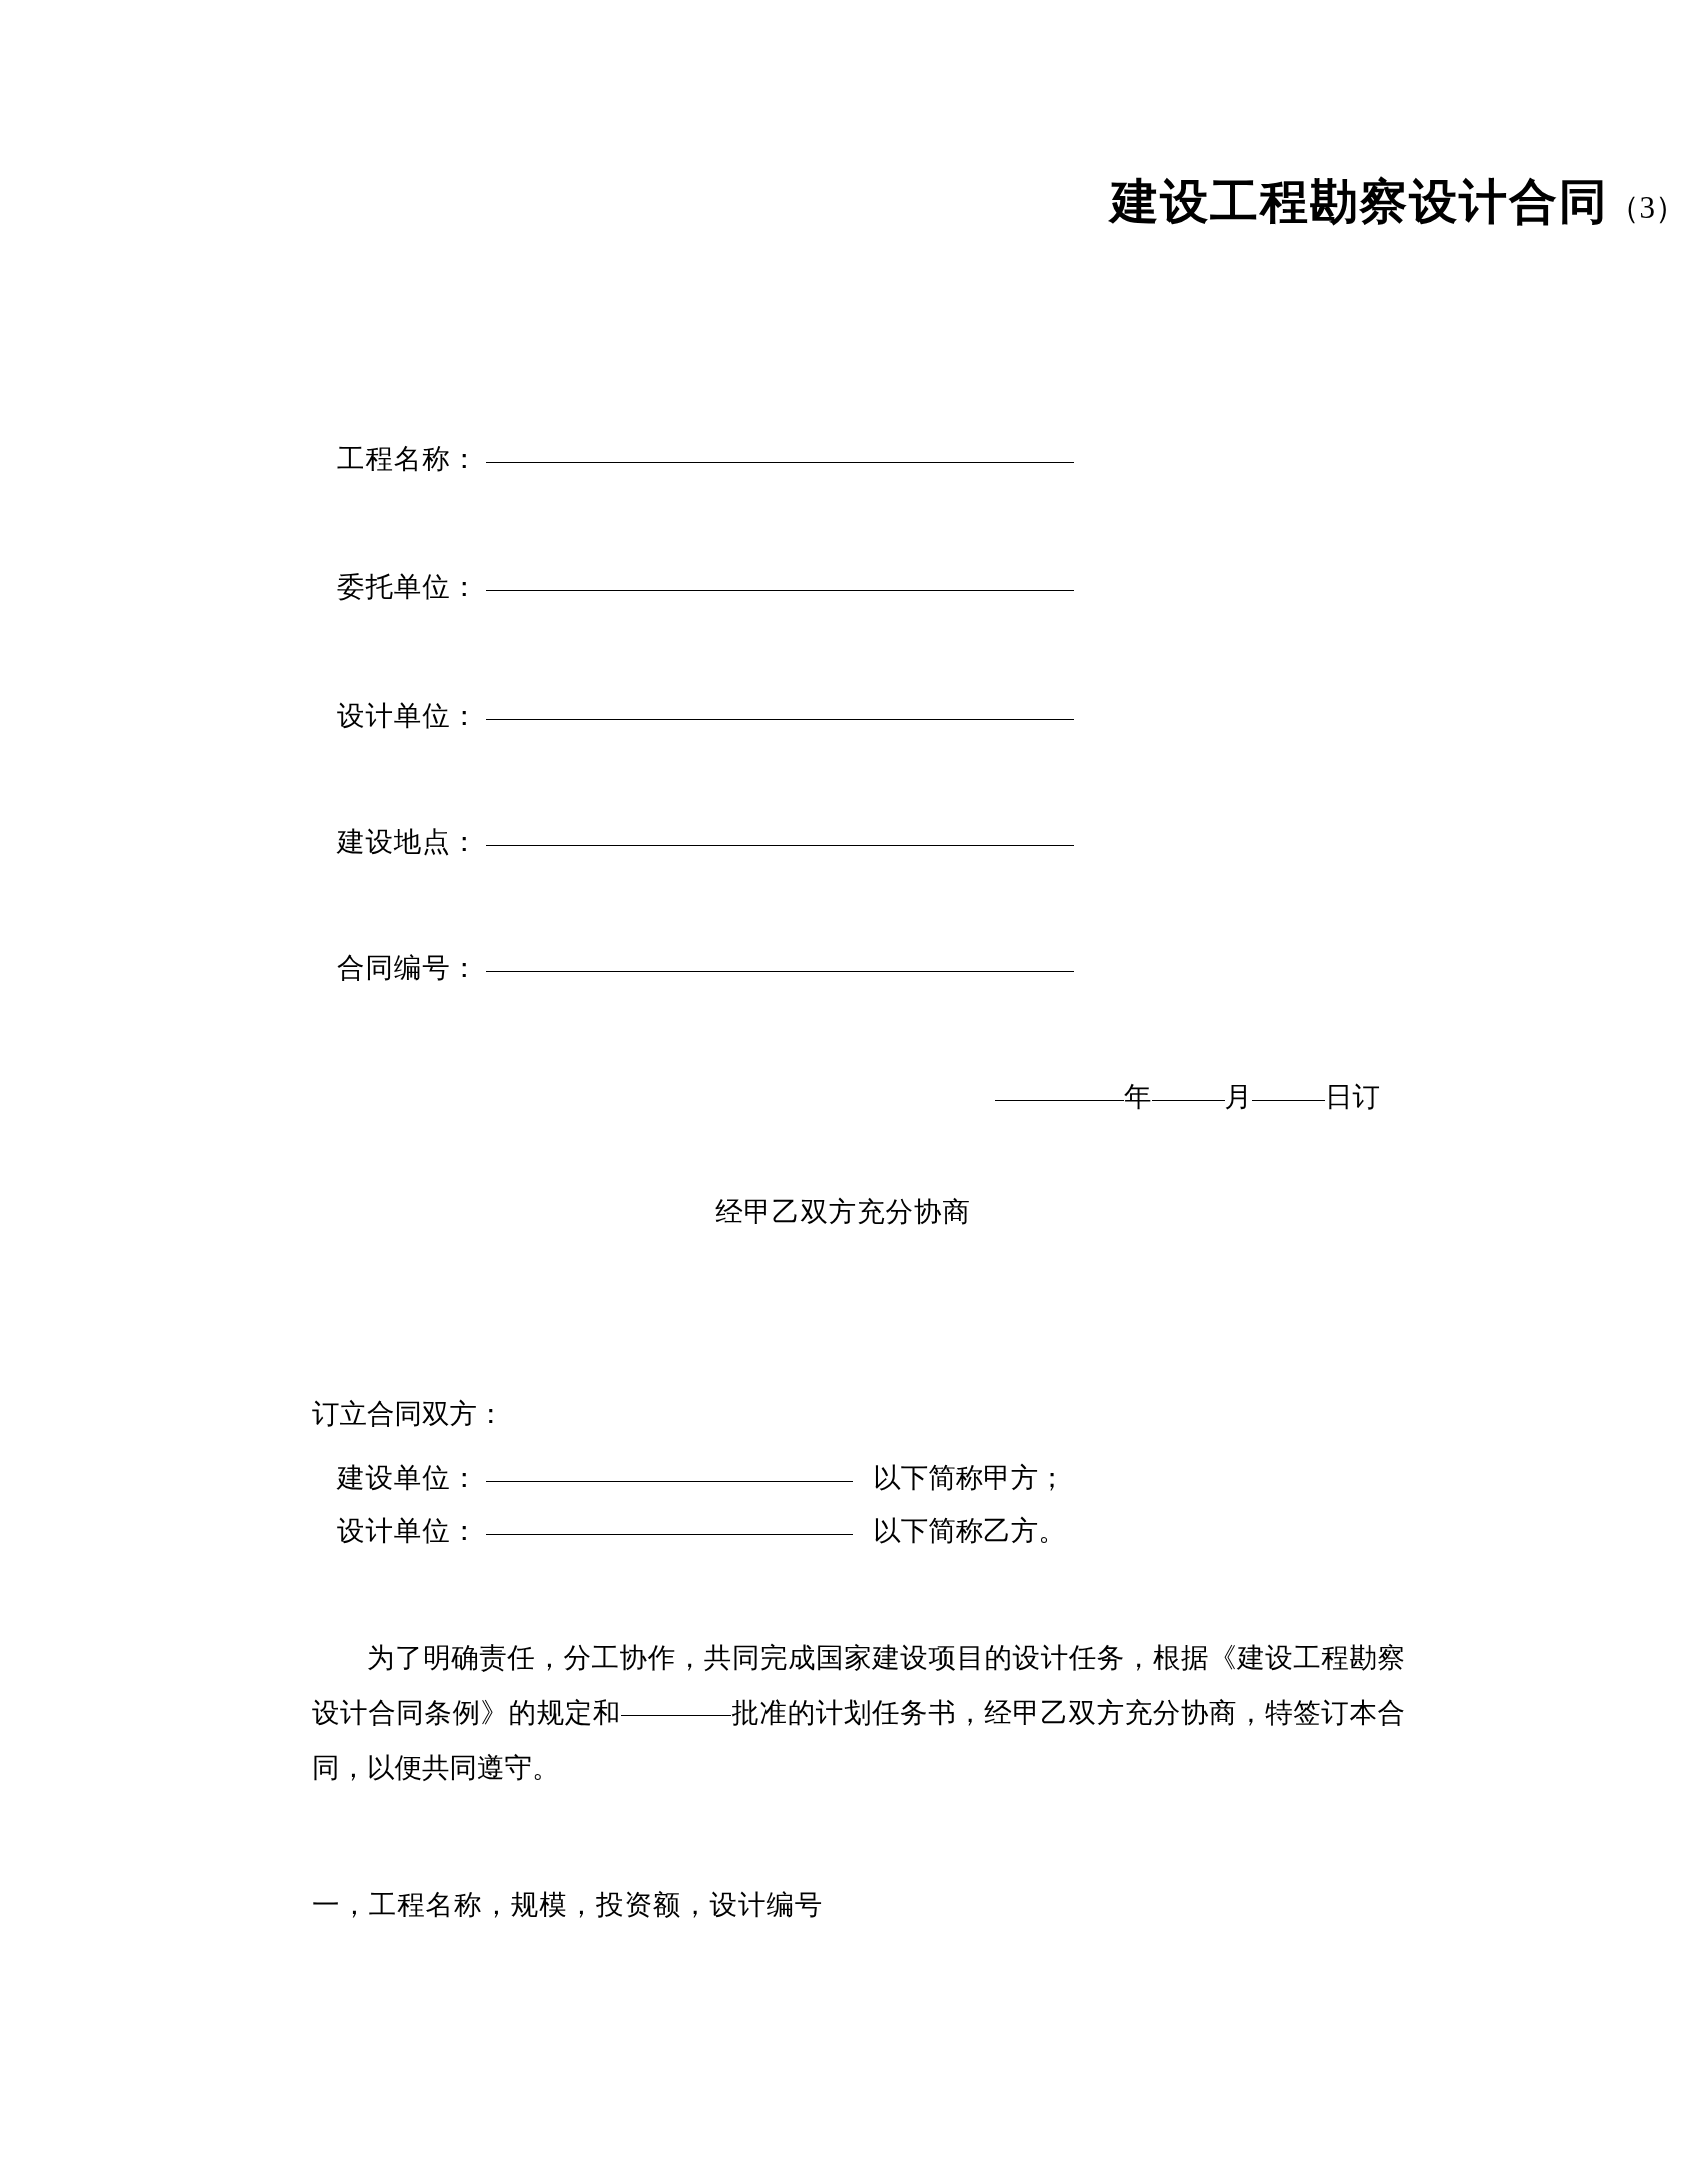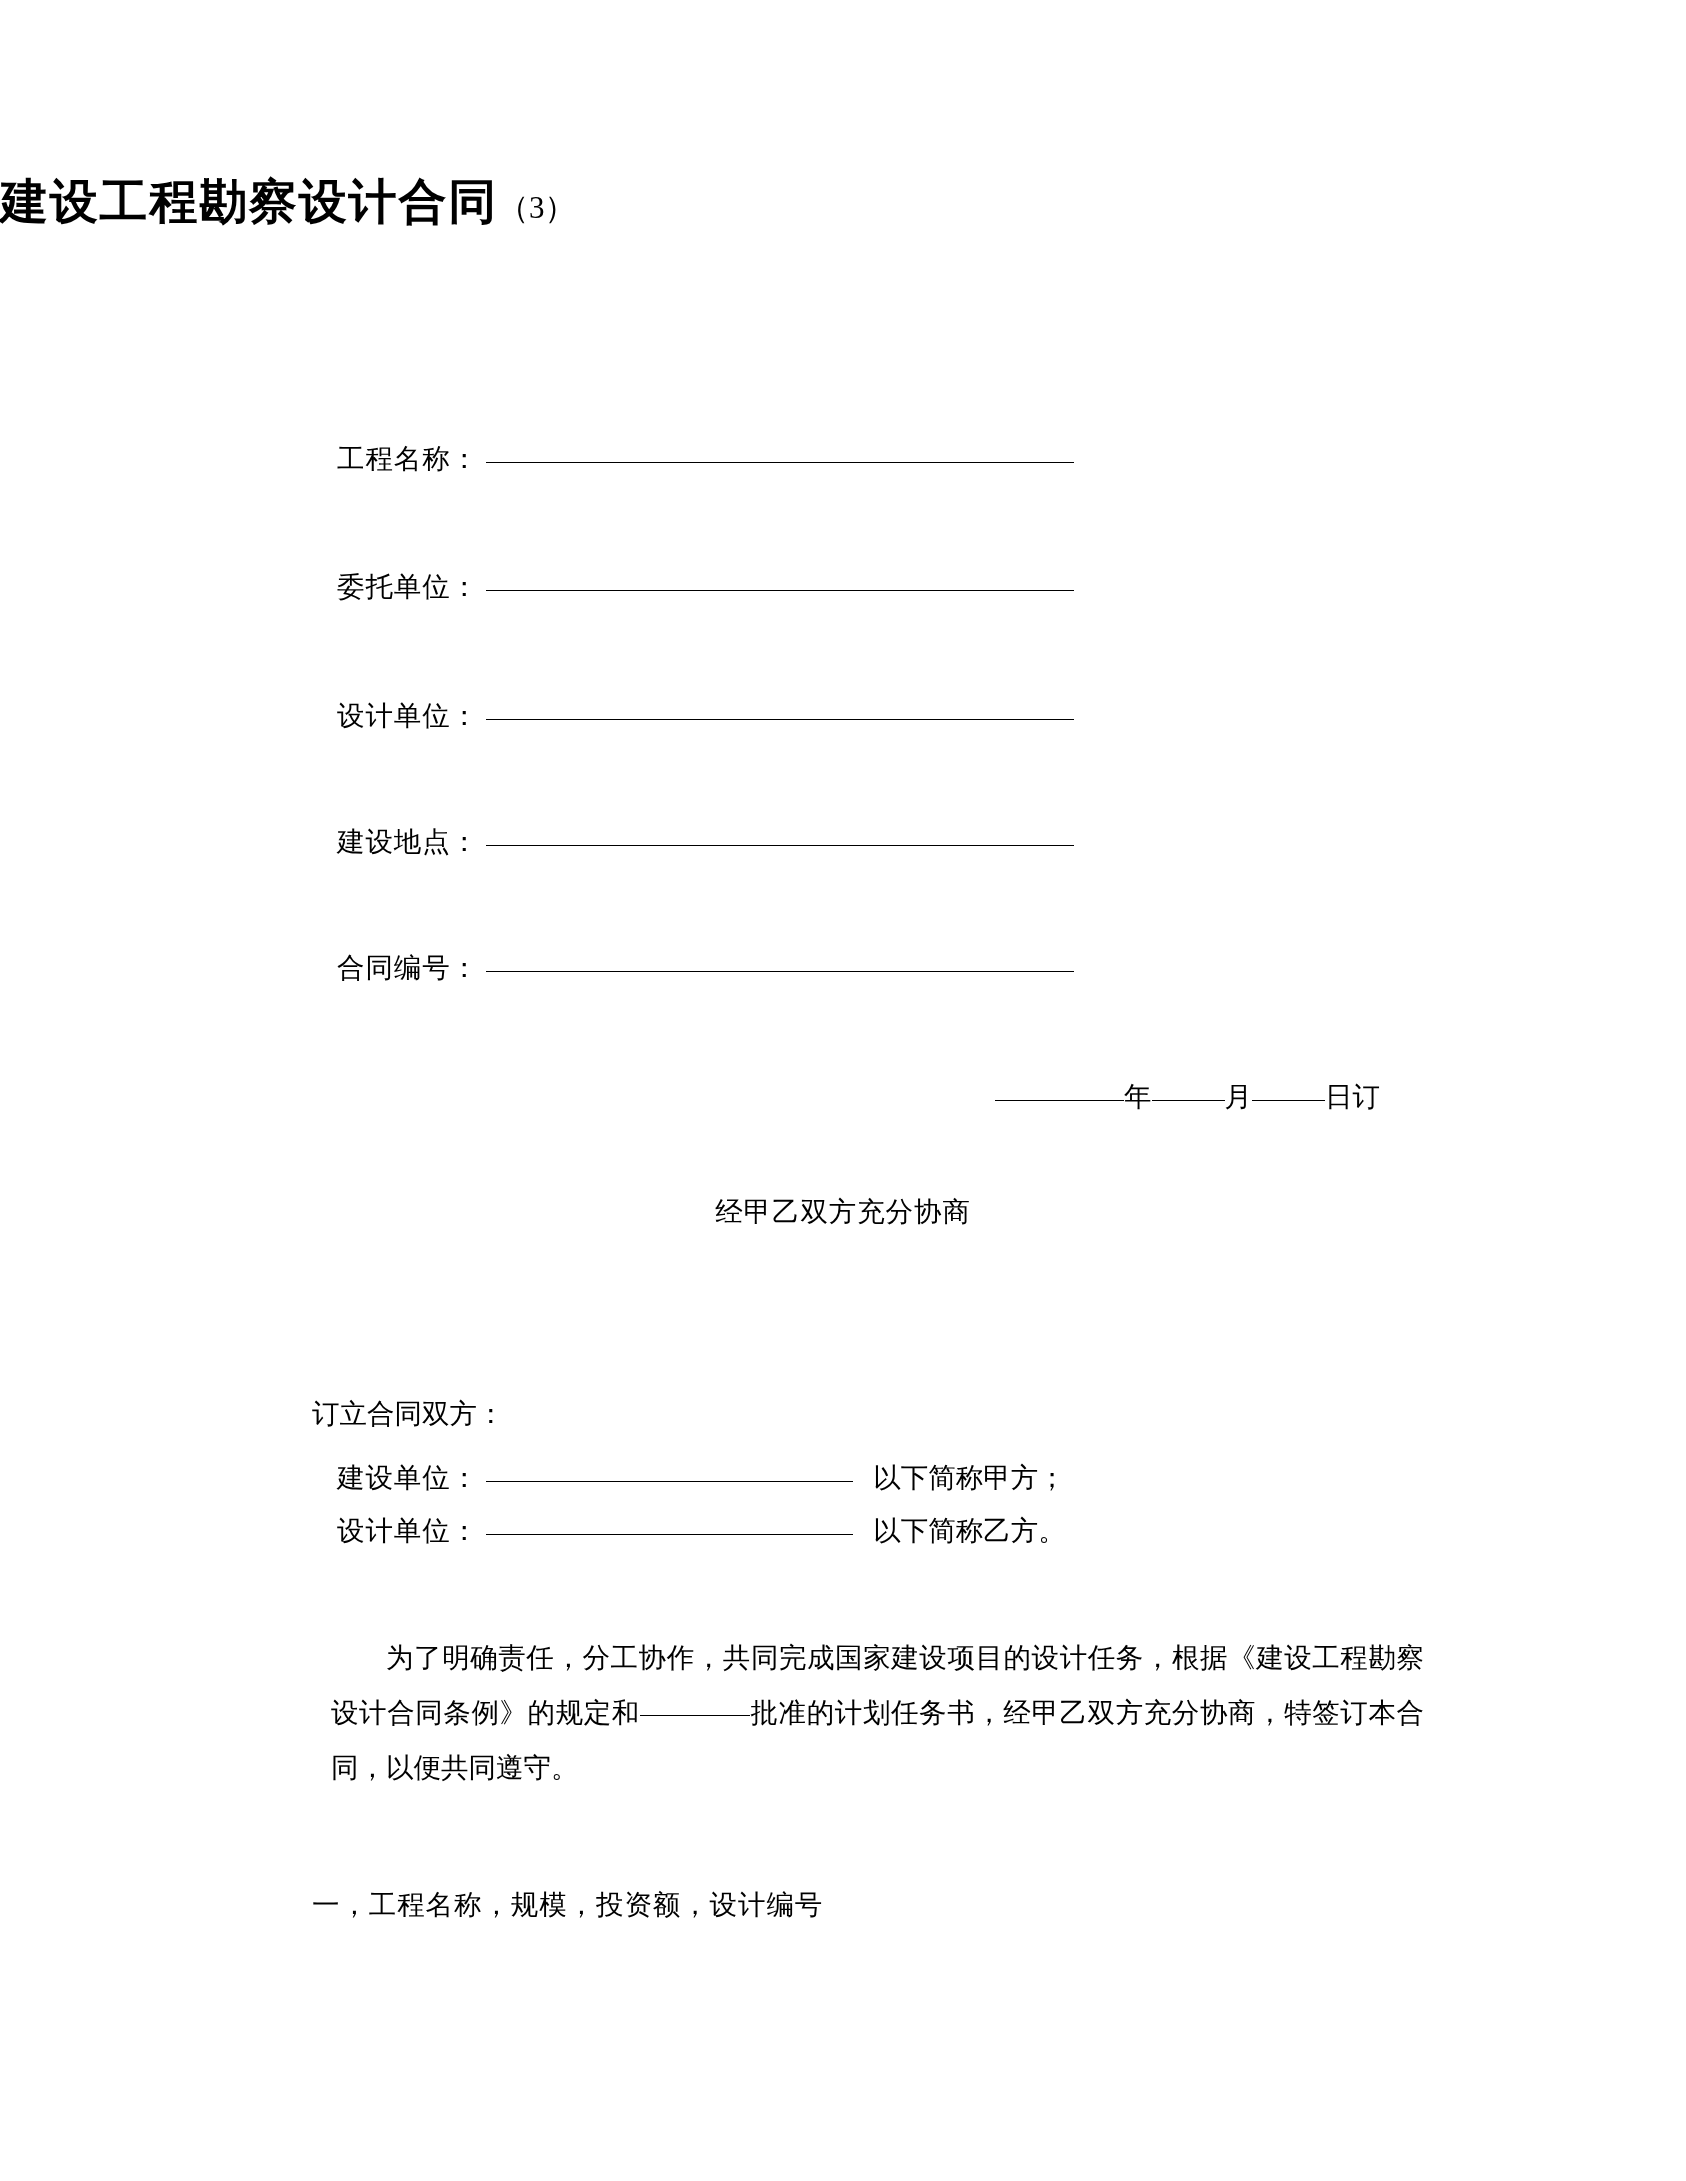--- a/index.html
+++ b/index.html
@@ -27,21 +27,21 @@
     width: 1686px;
     height: 2182px;
   }
 
   
   .title-block {
     position: absolute;
     left: 0;
     top: 170px;
     width: 1686px;
-    text-align: left;
+    text-align: right;
   }
   .title-main {
     font-family: "DejaVu Sans", "Liberation Sans", sans-serif;
     font-weight: bold;
     font-size: 48px;
     letter-spacing: 1.8px;
   }
   .title-suffix {
     font-family: "Liberation Serif", serif;
     font-size: 31px;
@@ -197,21 +197,21 @@
       <span class="field-line line-med"></span>
       <span class="party-suffix">以下简称甲方；</span>
     </div>
 
     <div class="party-row" style="top:1513px;">
       <span class="field-label">设计单位：</span>
       <span class="field-line line-med"></span>
       <span class="party-suffix">以下简称乙方。</span>
     </div>
 
-    <div class="para" style="top:1630px;margin-left:19px;">
+    <div class="para" style="top:1630px;">
       <span>为了明确责任，分工协作，共同完成国家建设项目的设计任务，根据《建设工程勘察设计合同条例》的规定和</span><span class="u-inline"></span><span>批准的计划任务书，经甲乙双方充分协商，特签订本合同，以便共同遵守。</span>
     </div>
 
     <div class="section-heading">一，工程名称，规模，投资额，设计编号</div>
 
   </div>
 </div>
 
 
 </body></html>

